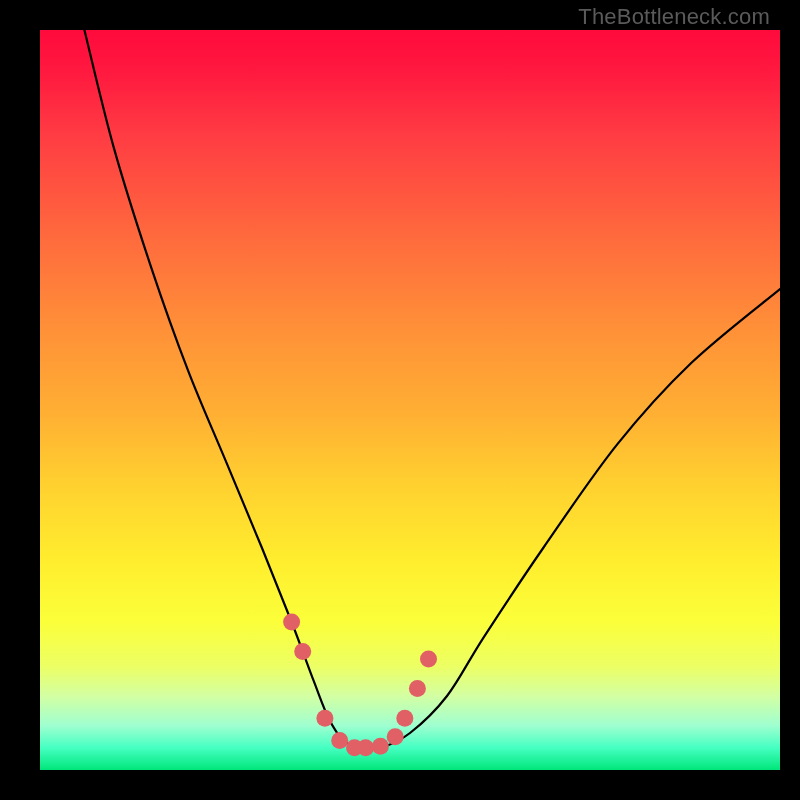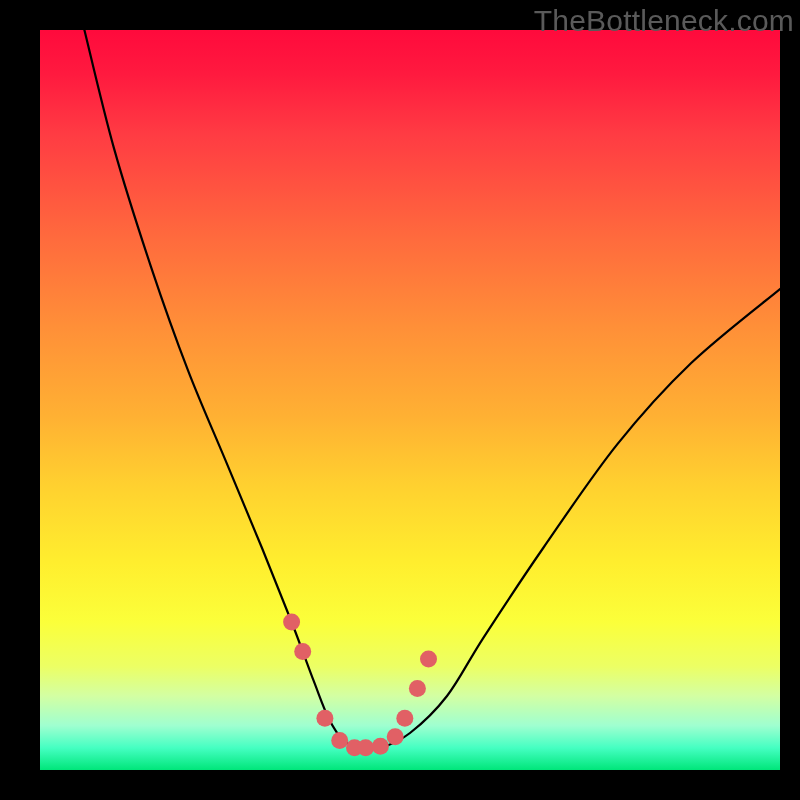--- a/index.html
+++ b/index.html
@@ -53,23 +53,23 @@
   .curve-svg {
     position: absolute;
     left: 0;
     top: 0;
     width: 740px;
     height: 740px;
   }
   .attribution {
     position: absolute;
     top: 4px;
-    right: 6px;
+    right: 30px;
     color: #5a5a5a;
-    font-size: 30px;
+    font-size: 22px;
     letter-spacing: 0.2px;
     font-weight: 400;
   }
 </style>
 </head>
 <body>
 
 <div class="frame">
 
   <div class="plot-area">

